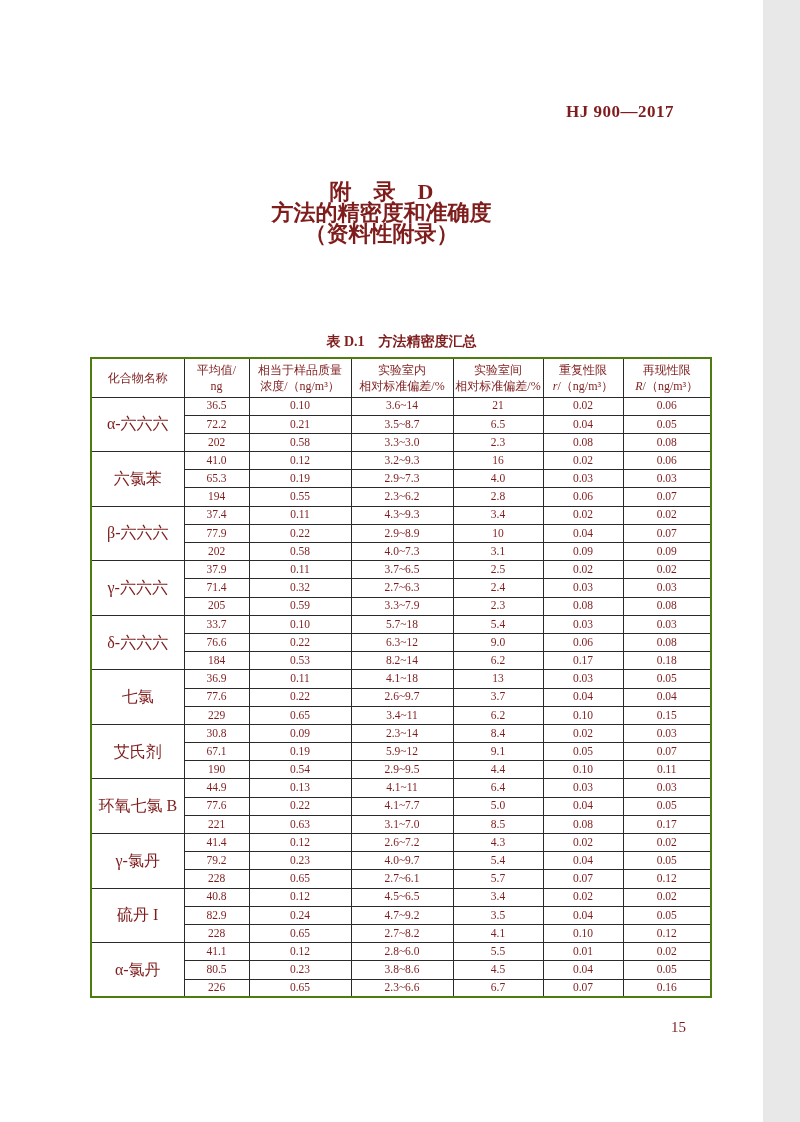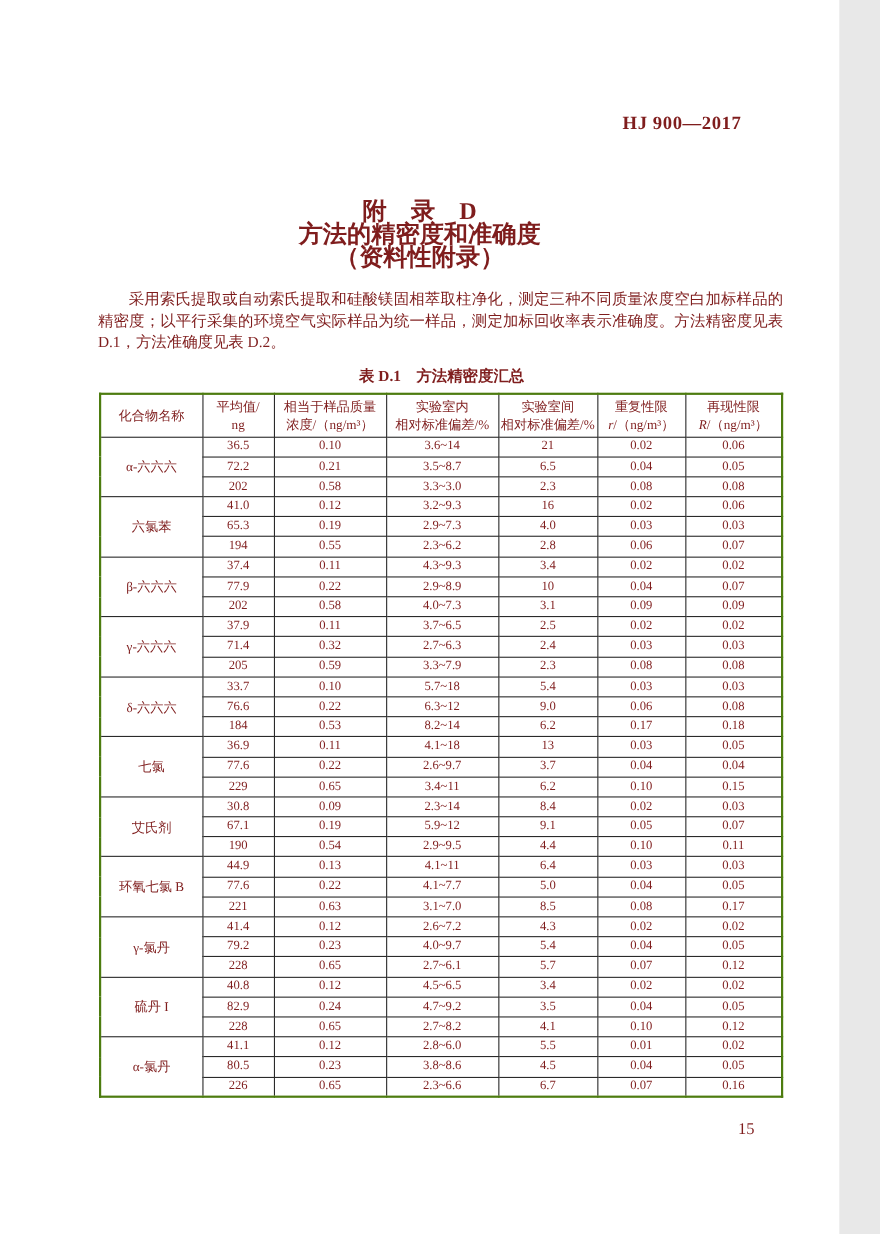--- a/index.html
+++ b/index.html
@@ -73,21 +73,21 @@
     font-size: 12px;
     line-height: 16px;
     height: 39px;
   }
   table.precision td {
     font-size: 11.5px;
     height: 18.2px;
     line-height: 1;
   }
   table.precision td.compound {
-    font-size: 12px;
+    font-size: 16px;
   }
   .page-number {
     position: absolute;
     top: 1019px;
     left: 671px;
     font-size: 15px;
   }
 </style>
 </head>
 <body>
@@ -95,21 +95,20 @@
 <div class="page">
 
   <div class="doc-number">HJ 900—2017</div>
 
   <div class="title-block">
     <div>附　录　D</div>
     <div>方法的精密度和准确度</div>
     <div>（资料性附录）</div>
   </div>
 
-  <p class="intro">采用索氏提取或自动索氏提取和硅酸镁固相萃取柱净化，测定三种不同质量浓度空白加标样品的精密度；以平行采集的环境空气实际样品为统一样品，测定加标回收率表示准确度。方法精密度见表 D.1，方法准确度见表 D.2。</p>
 
   <div class="table-caption">表 D.1　方法精密度汇总</div>
 
   <table class="precision">
     <colgroup>
         <col style="width: 93px;">
         <col style="width: 65px;">
         <col style="width: 102px;">
         <col style="width: 102px;">
         <col style="width: 90px;">

